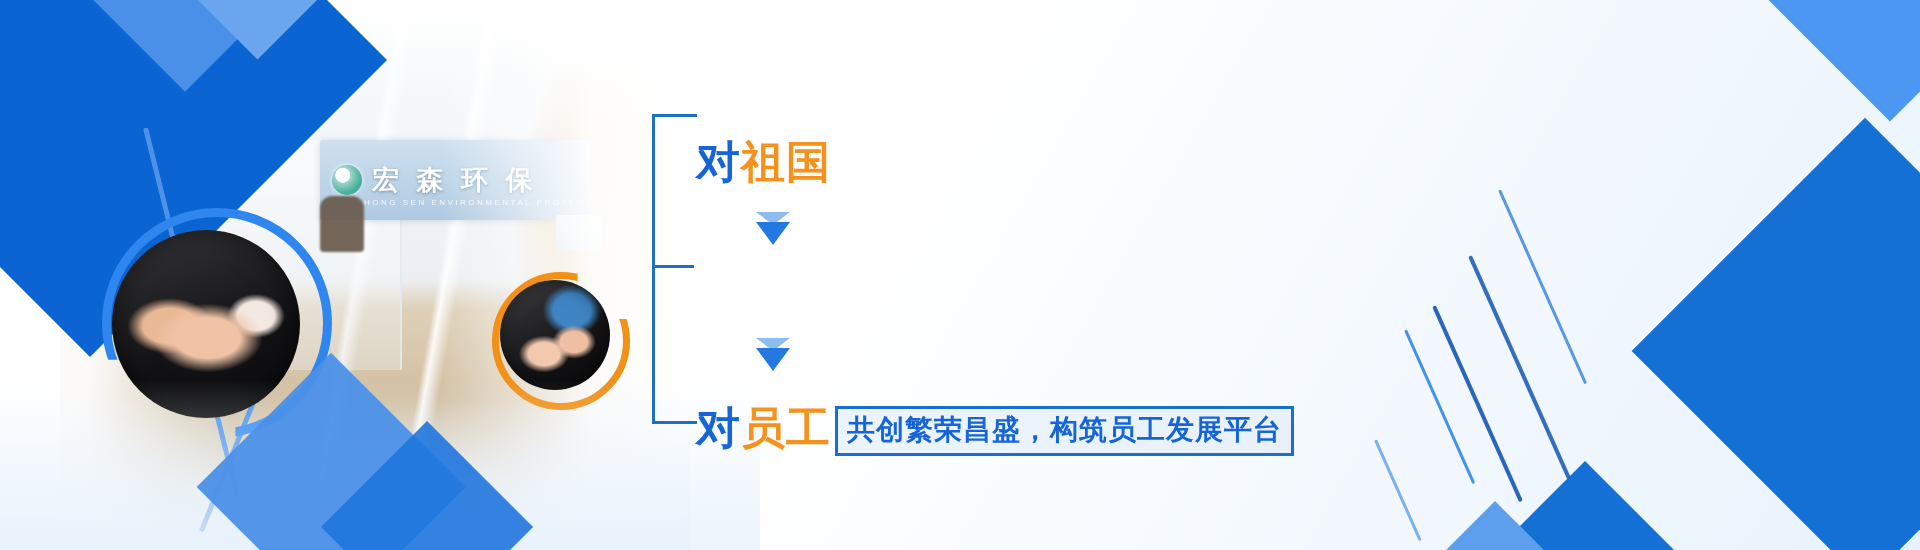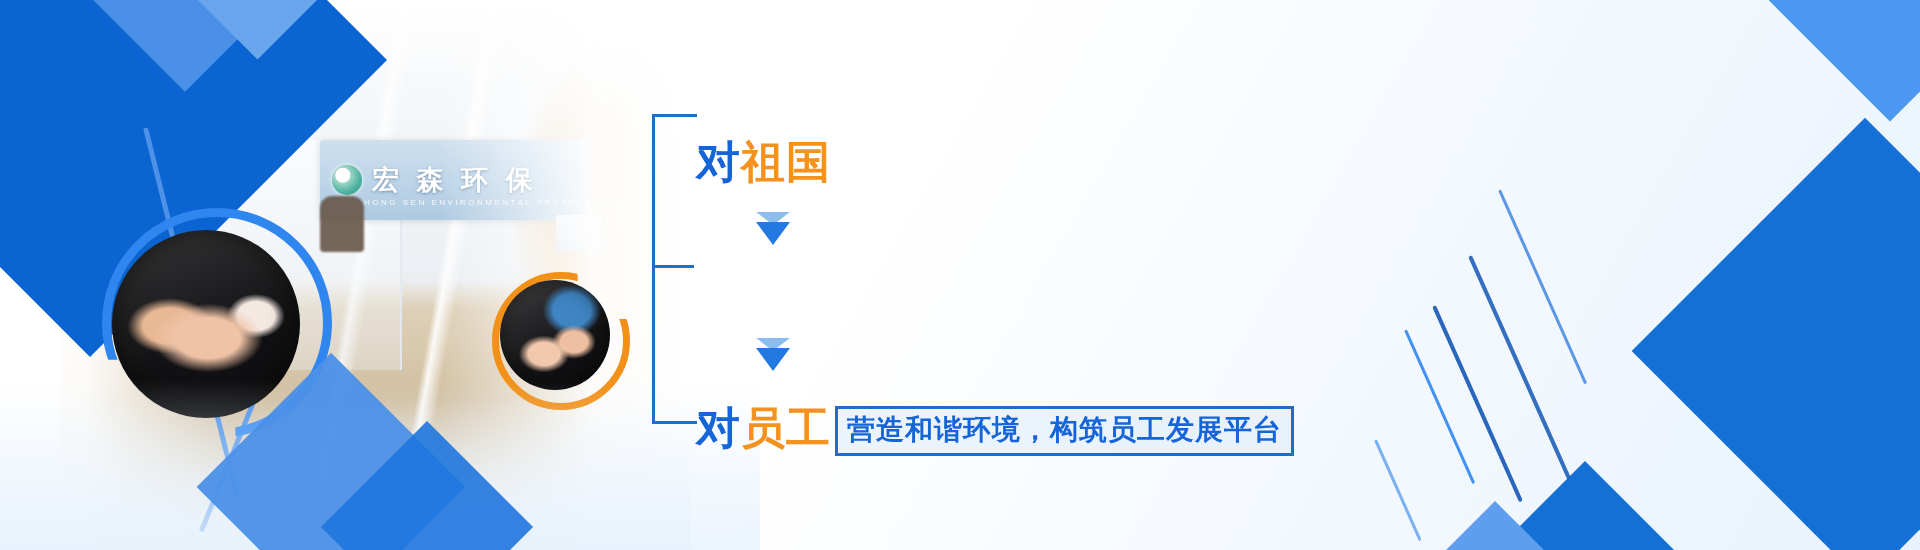--- a/index.html
+++ b/index.html
@@ -300,17 +300,17 @@
       </div>
     </div>
 
     <div class="row row2">
     </div>
 
     <div class="row row3">
       <div class="prefix">
         <span class="p-blue">对</span><span class="p-orange">员工</span>
       </div>
-      <div class="chip">营造和谐环境，构筑员工发展平台</div>
+      <div class="chip">共创繁荣昌盛，构筑员工发展平台</div>
     </div>
 
   </div>
 </div>
 
 </body></html>

